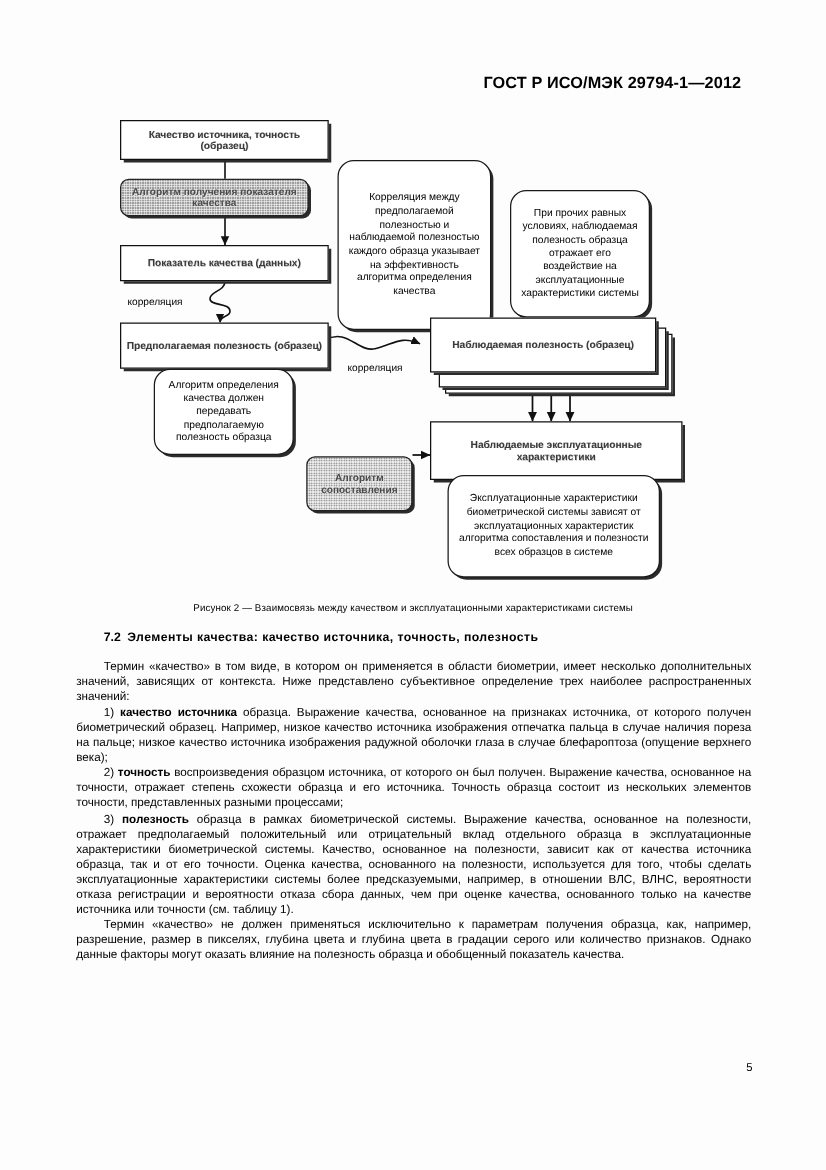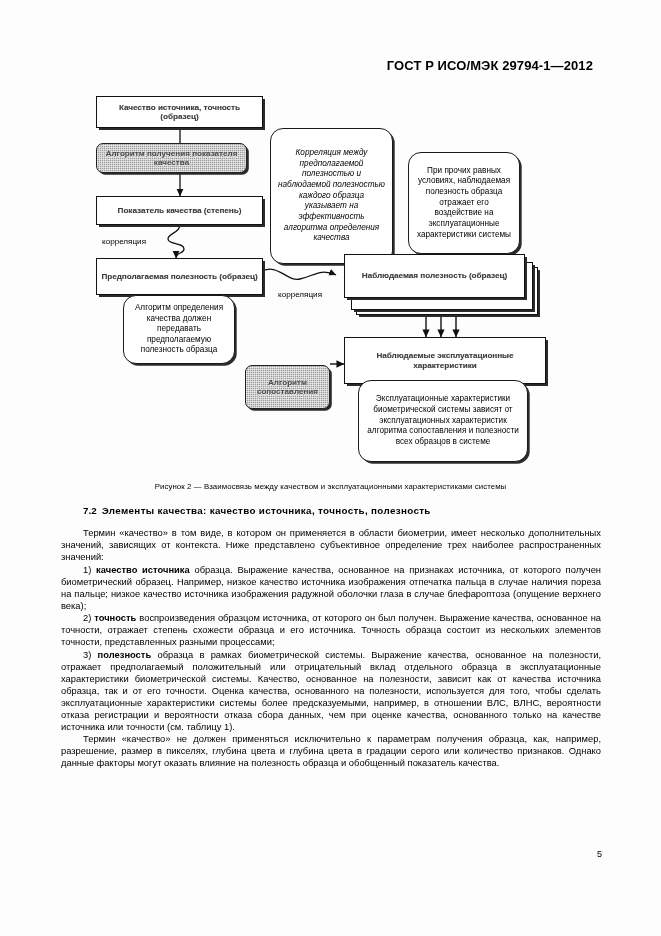--- a/index.html
+++ b/index.html
@@ -188,30 +188,30 @@
 
     <div class="node rect-box" style="left:8px; top:4px; width:167px; height:32px;">
       <span>Качество источника, точность (образец)</span>
     </div>
 
     <div class="node algo-box" style="left:8px; top:51px; width:151px; height:30px;">
       <span>Алгоритм получения показателя качества</span>
     </div>
 
     <div class="node rect-box" style="left:8px; top:104px; width:167px; height:29px;">
-      <span>Показатель качества (степень)</span>
+      <span>Показатель качества (данных)</span>
     </div>
 
     <div class="edge-label" style="left:14px; top:145px;">корреляция</div>
 
     <div class="node rect-box" style="left:8px; top:166px; width:167px; height:37px;">
       <span>Предполагаемая полезность (образец)</span>
     </div>
 
-    <div class="node note-box" style="left:182px; top:36px; width:123px; height:136px;font-style:italic;">
+    <div class="node note-box" style="left:182px; top:36px; width:123px; height:136px;">
       <span>Корреляция между предполагаемой полезностью и наблюдаемой полезностью каждого образца указывает на эффективность алгоритма определения качества</span>
     </div>
 
     <div class="node note-box" style="left:320px; top:60px; width:112px; height:102px;">
       <span>При прочих равных условиях, наблюдаемая полезность образца отражает его воздействие на эксплуатационные характеристики системы</span>
     </div>
 
     <div class="stack-plate" style="left:268px; top:175px; width:180px; height:46px;"></div>
     <div class="stack-plate" style="left:263px; top:170px; width:180px; height:46px;"></div>
 

